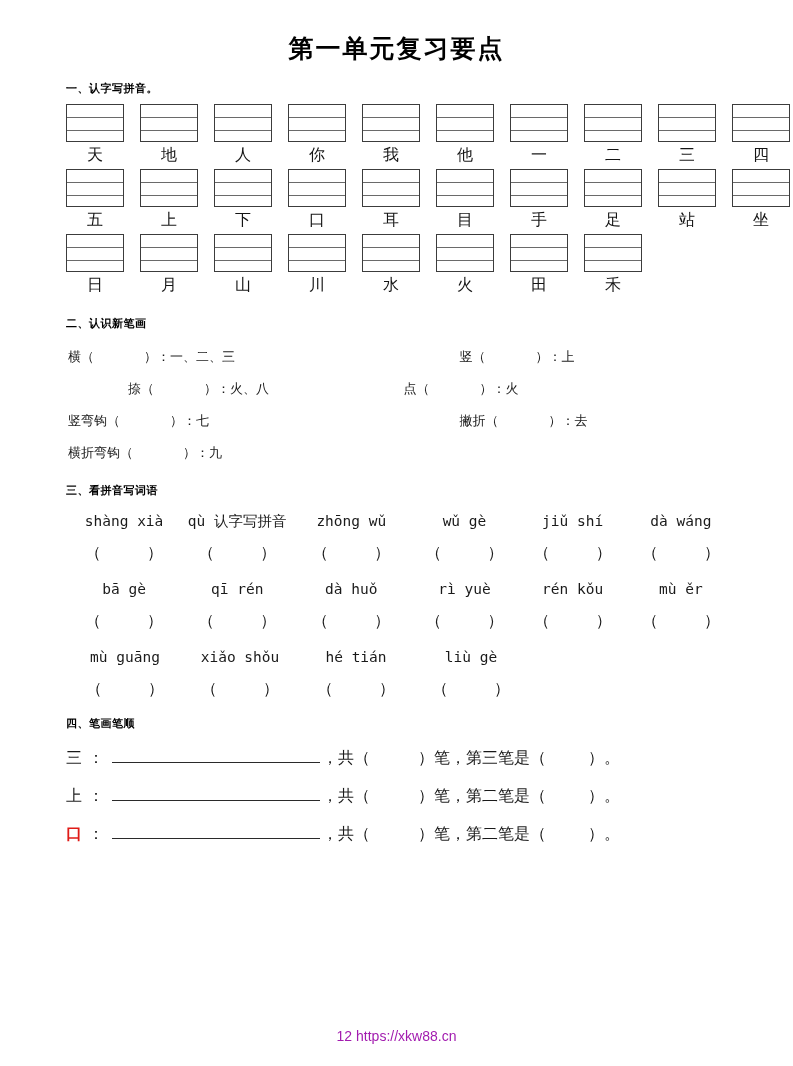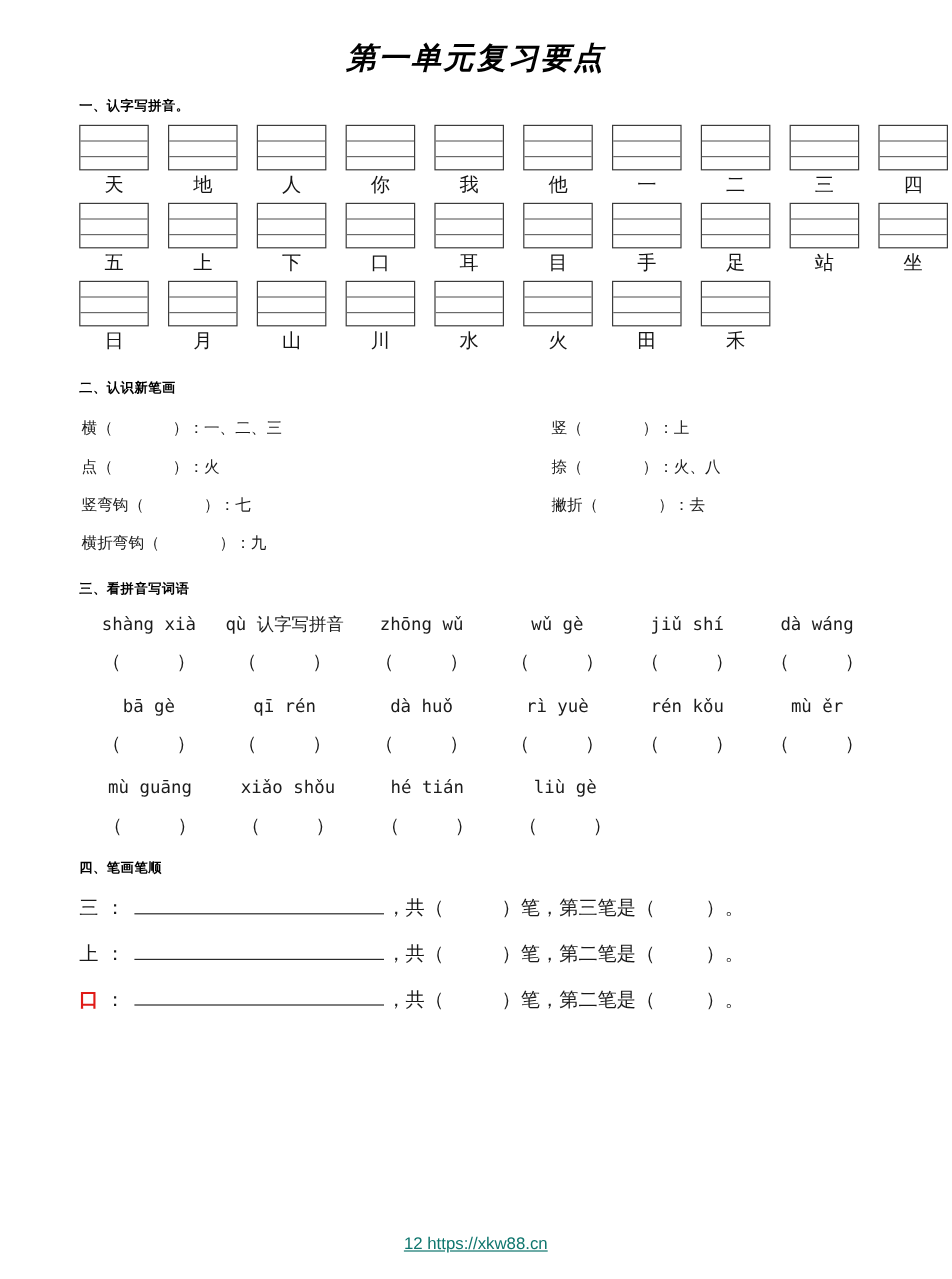--- a/index.html
+++ b/index.html
@@ -21,21 +21,20 @@
   }
   .title {
     text-align: center;
     font-family: "Liberation Sans", "DejaVu Sans", sans-serif;
     font-weight: bold;
     font-size: 25px;
     letter-spacing: 2px;
     padding-top: 32px;
     margin-bottom: 16px;
     color: #000;
-    font-style: italic;
   }
   .sec-head {
     font-family: "Liberation Sans", "DejaVu Sans", sans-serif;
     font-weight: bold;
     font-size: 11px;
     color: #000;
     margin: 0 0 8px 8px;
     letter-spacing: 0.5px;
   }
 
@@ -135,22 +134,21 @@
   .order-tail .gap-a { display: inline-block; width: 48px; }
   .order-tail .gap-b { display: inline-block; width: 42px; }
 
   .watermark {
     position: absolute;
     left: 0; right: 0;
     bottom: 22px;
     text-align: center;
     font-family: "Liberation Sans", "DejaVu Sans", sans-serif;
     font-size: 14px;
-    color: #0f766e;
-    text-decoration: underline;
+    color: #a21caf;
   }
 </style>
 </head>
 <body>
 
 <div class="page">
 
   <div class="title">第一单元复习要点</div>
 
   <div>
@@ -369,22 +367,22 @@
     <div class="sec-head">二、认识新笔画</div>
     <div class="strokes">
 
       <div class="stroke-row">
         <div class="stroke-col"><span>横</span><span>（</span><span class="blank-m"></span><span>）：</span><span>一、二、三</span></div>
         <div class="stroke-col right"><span>竖</span><span>（</span><span class="blank-m"></span><span>）：</span><span>上</span></div>
       </div>
 
 
       <div class="stroke-row">
+        <div class="stroke-col right"><span>捺</span><span>（</span><span class="blank-m"></span><span>）：</span><span>火、八</span></div>
         <div class="stroke-col"><span>点</span><span>（</span><span class="blank-m"></span><span>）：</span><span>火</span></div>
-        <div class="stroke-col right"><span>捺</span><span>（</span><span class="blank-m"></span><span>）：</span><span>火、八</span></div>
       </div>
 
       <div class="stroke-row">
         <div class="stroke-col"><span>竖弯钩</span><span>（</span><span class="blank-m"></span><span>）：</span><span>七</span></div>
         <div class="stroke-col right"><span>撇折</span><span>（</span><span class="blank-m"></span><span>）：</span><span>去</span></div>
       </div>
 
       <div class="stroke-row">
         <div class="stroke-col"><span>横折弯钩</span><span>（</span><span class="blank-m"></span><span>）：</span><span>九</span></div>
       </div>

